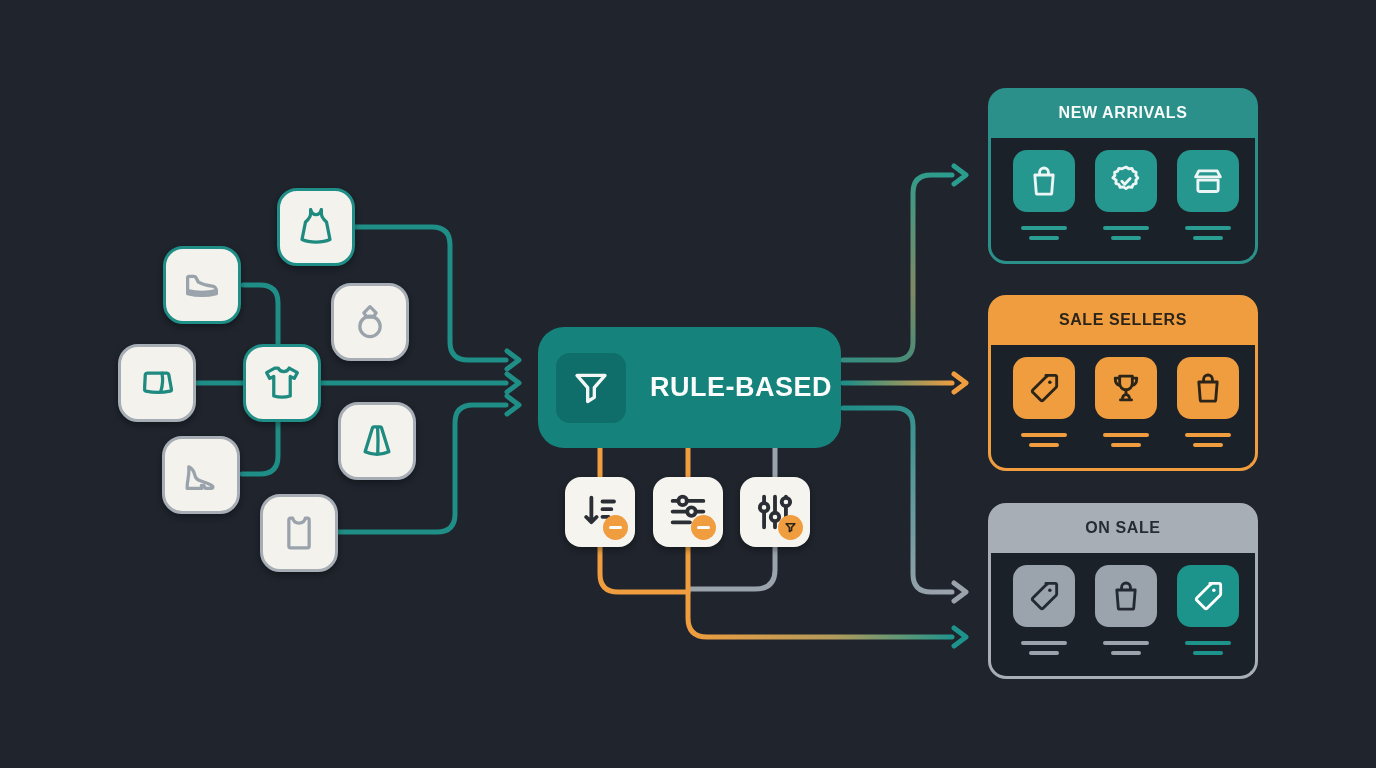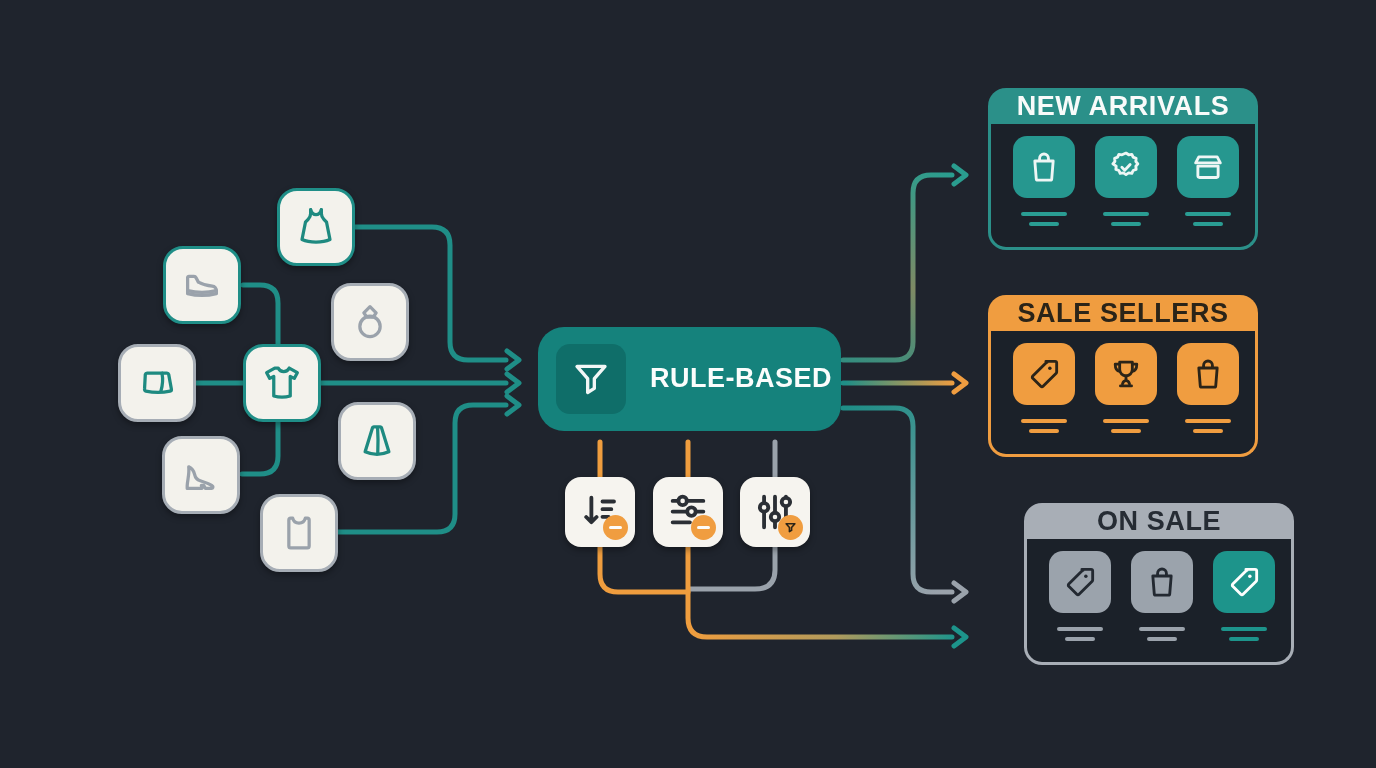--- a/index.html
+++ b/index.html
@@ -17,21 +17,21 @@
     display:flex;align-items:center;justify-content:center;
     box-shadow:0 3px 6px rgba(0,0,0,.35);
   }
   .tile.teal-border{border-color:#1f8e87;}
   .tile svg{width:46px;height:46px;}
   .glyph-teal{color:#1e8a80;}
   .glyph-gray{color:#9aa2ab;}
 
   
   .rulebox{
-    position:absolute;left:538px;top:327px;width:303px;height:104px;
+    position:absolute;left:538px;top:327px;width:303px;height:121px;
     background:#15827c;border-radius:26px;z-index:2;
     display:flex;align-items:center;gap:24px;padding-left:18px;box-sizing:border-box;
   }
   .rulebox .funnel-chip{
     width:70px;height:70px;border-radius:14px;background:#0f6e69;
     display:flex;align-items:center;justify-content:center;flex:0 0 auto;
   }
   .rulebox .funnel-chip svg{width:42px;height:42px;color:#f2f7f6;}
   .rulebox .ttl{line-height:1.15;font-weight:bold;font-size:27px;letter-spacing:.5px;}
   .rulebox .ttl .l1{color:#fbfdfc;}
@@ -47,22 +47,22 @@
   .badge{
     position:absolute;left:38px;top:38px;width:25px;height:25px;border-radius:50%;
     background:#f09d40;display:flex;align-items:center;justify-content:center;
   }
   .badge .minus{width:13px;height:3.5px;border-radius:2px;background:#fdfcf9;}
   .badge svg{width:15px;height:15px;color:#2b2418;}
 
   
   .card{position:absolute;left:988px;width:270px;z-index:2;}
   .card .hdr{
-    height:36px;border-radius:18px 18px 0 0;display:flex;align-items:center;justify-content:center;
-    font-weight:bold;font-size:27px;letter-spacing:.6px;text-align:right;
+    height:50px;border-radius:18px 18px 0 0;display:flex;align-items:center;justify-content:center;
+    font-weight:bold;font-size:16px;letter-spacing:.6px;text-align:right;
   }
   .card .body{
     position:relative;height:123px;background:#1b2129;
     border:3px solid #000;border-top:none;border-radius:0 0 18px 18px;
   }
   .sq{
     position:absolute;top:12px;width:62px;height:62px;border-radius:14px;
     display:flex;align-items:center;justify-content:center;
   }
   .sq svg{width:38px;height:38px;}
@@ -290,21 +290,21 @@
       </div>
       <div class="ph w1 p1a"></div>
       <div class="ph w2 p1b"></div>
       <div class="ph w1 p2a"></div>
       <div class="ph w2 p2b"></div>
       <div class="ph w1 p3a"></div>
       <div class="ph w2 p3b"></div>
     </div>
   </div>
 
-  <div class="card gray" style="top:503px;margin-left:36px;">
+  <div class="card gray" style="top:503px;">
     <div class="hdr">ON SALE</div>
     <div class="body">
       <div class="sq c1">
         <svg viewBox="0 0 24 24" fill="none" stroke="currentColor" stroke-width="1.8" stroke-linecap="round" stroke-linejoin="round">
           <path d="M13.2 4h5.8c.6 0 1 .4 1 1v5.8c0 .3-.1.5-.3.7l-8.3 8.3c-.4.4-1 .4-1.4 0l-5.1-5.1c-.4-.4-.4-1 0-1.4l8.3-8.3c.2-.2.4-.3.7-.3z"></path>
           <circle cx="15.7" cy="8.3" r="1.1" fill="currentColor" stroke="none"></circle>
         </svg>
       </div>
       <div class="sq c2">
         <svg viewBox="0 0 24 24" fill="none" stroke="currentColor" stroke-width="1.8" stroke-linecap="round" stroke-linejoin="round">

